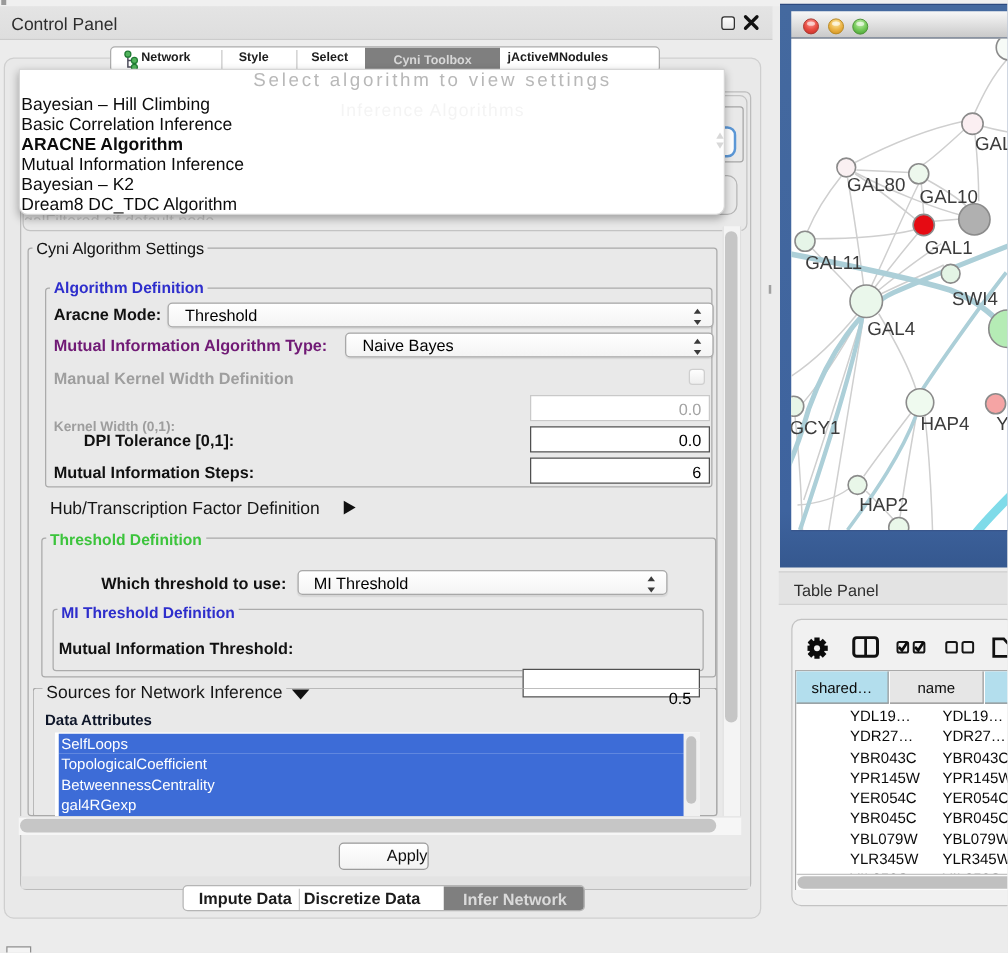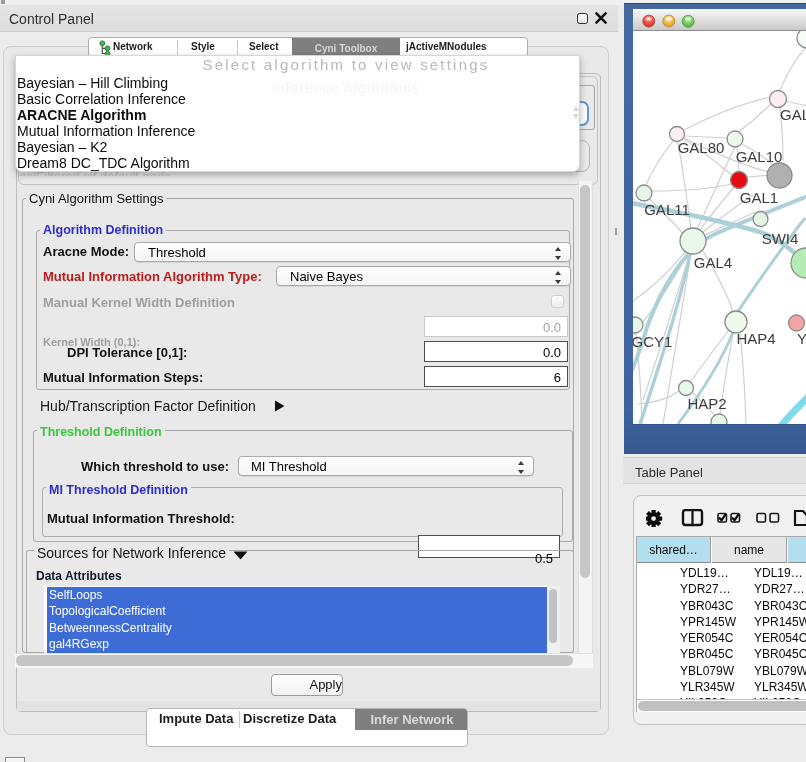--- a/index.html
+++ b/index.html
@@ -83,21 +83,21 @@
 <div class="abs" style="left:26px;top:191px;background:#e9e9e9;padding:0 3px;font-size:13px;color:#111;">Cyni Algorithm Settings</div>
 
 <div class="abs" style="left:36px;top:230px;width:534px;height:160px;border:1px solid #ababab;border-radius:3px;"></div>
 <div class="abs" style="left:40px;top:223px;background:#e9e9e9;padding:0 3px;font-size:12.5px;font-weight:bold;color:#2e2ecc;">Algorithm Definition</div>
 
 <div class="abs" style="left:43px;top:244px;font-size:13px;font-weight:bold;color:#111;">Aracne Mode:</div>
 <div class="combo" style="left:134px;top:242px;width:437px;height:20px;">
       <span style="margin-left:13px;">Threshold</span>
       <span class="carets"></span>
     </div>
-<div class="abs" style="left:43px;top:269px;font-size:13px;font-weight:bold;color:#b91c1c;text-align:right;">Mutual Information Algorithm Type:</div>
+<div class="abs" style="left:43px;top:269px;font-size:13px;font-weight:bold;color:#701a75;text-align:right;">Mutual Information Algorithm Type:</div>
 <div class="combo" style="left:276px;top:266px;width:295px;height:20px;">
       <span style="margin-left:13px;">Naive Bayes</span>
       <span class="carets"></span>
     </div>
 
 <div class="abs" style="left:43px;top:295px;font-size:13px;font-weight:bold;color:#9e9e9e;">Manual Kernel Width Definition</div>
 <div class="abs" style="left:551px;top:295px;width:13px;height:13px;border:1px solid #cfcfcf;border-radius:3px;background:linear-gradient(#fefefe,#eeeeee);"></div>
 
 <div class="abs" style="left:43px;top:320px;font-size:11px;font-weight:bold;color:#9e9e9e;margin-top:16px;">Kernel Width (0,1):</div>
 <div class="field" style="left:424px;top:316px;width:144px;height:21px;border:1px solid #c9c9c9;color:#a3a3a3;">0.0</div>
@@ -137,21 +137,21 @@
   <div style="position:absolute;left:3px;top:33.8px;width:500px;height:16.4px;background:#3d6cd7;color:#fff;font-size:12px;padding-left:2px;line-height:16px;">BetweennessCentrality</div>
   <div style="position:absolute;left:3px;top:50.2px;width:500px;height:16.4px;background:#3d6cd7;color:#fff;font-size:12px;padding-left:2px;line-height:16px;">gal4RGexp</div>
   <div style="position:absolute;right:0;top:0;width:13px;height:67px;background:#f0f0f0;"></div>
   <div style="position:absolute;right:3.5px;top:3px;width:8px;height:54px;background:#c2c2c2;border-radius:4px;"></div>
 </div>
 
 <div class="abs" style="left:17px;top:701px;width:583px;height:10px;background:#e3e3e3;"></div>
 
 <div class="abs" style="left:271px;top:674px;width:72px;height:22px;background:linear-gradient(#ffffff,#f2f2f2);border:1px solid #9c9c9c;border-radius:4px;text-align:right;line-height:20px;font-size:13px;color:#111;">Apply</div>
 
-<div class="abs" style="left:146px;top:708px;width:322px;height:39px;background:#ffffff;border:1px solid #b5b5b5;border-radius:4px;overflow:hidden;font-size:13px;font-weight:bold;color:#1c1c1c;">
+<div class="abs" style="left:146px;top:708px;width:322px;height:21px;background:#ffffff;border:1px solid #b5b5b5;border-radius:4px;overflow:hidden;font-size:13px;font-weight:bold;color:#1c1c1c;">
   <div class="abs" style="left:12px;top:2px;">Impute Data</div>
   <div class="abs" style="left:92px;top:2px;width:1px;height:17px;background:#c9c9c9;"></div>
   <div class="abs" style="left:96px;top:2px;">Discretize Data</div>
   <div class="abs" style="left:208px;top:0;width:114px;height:21px;background:#7f7f7f;color:#dadada;text-align:center;line-height:21px;">Infer Network</div>
 </div>
 
 <div class="abs" style="left:5px;top:757px;width:20px;height:10px;background:#f4f4f4;border:1.5px solid #8e8e8e;"></div>
 
 <div class="abs" style="left:615px;top:228px;width:2px;height:7px;background:#a0a0a0;"></div>
 

